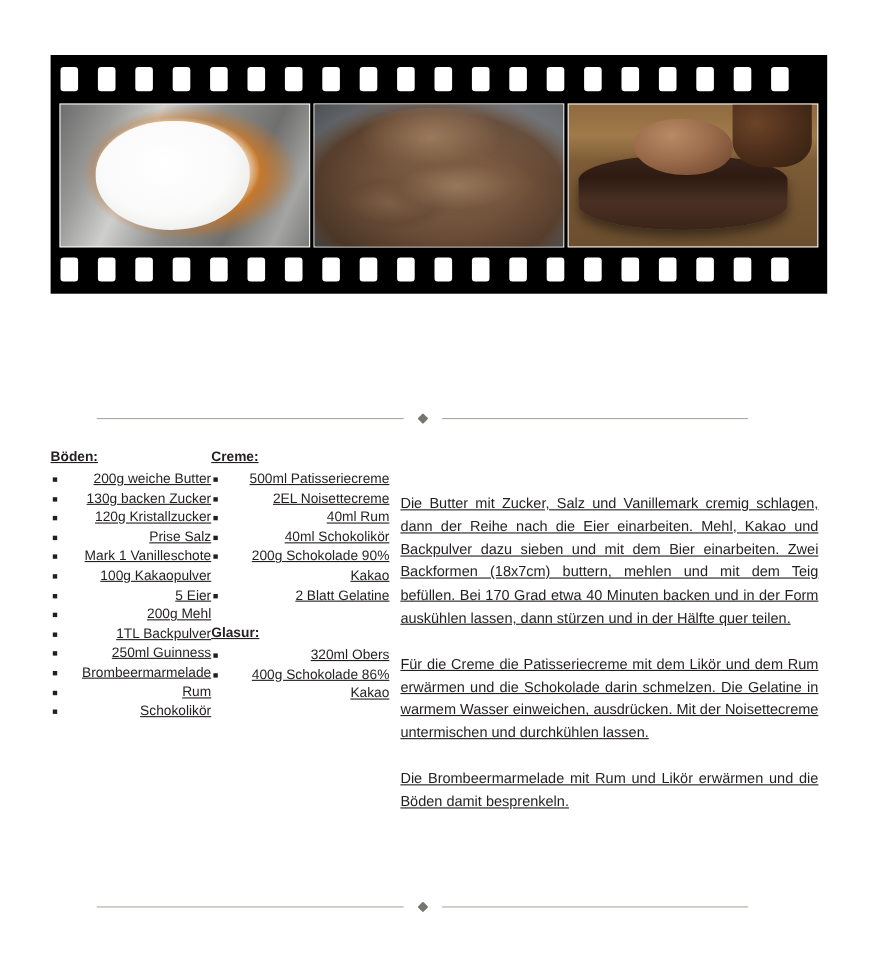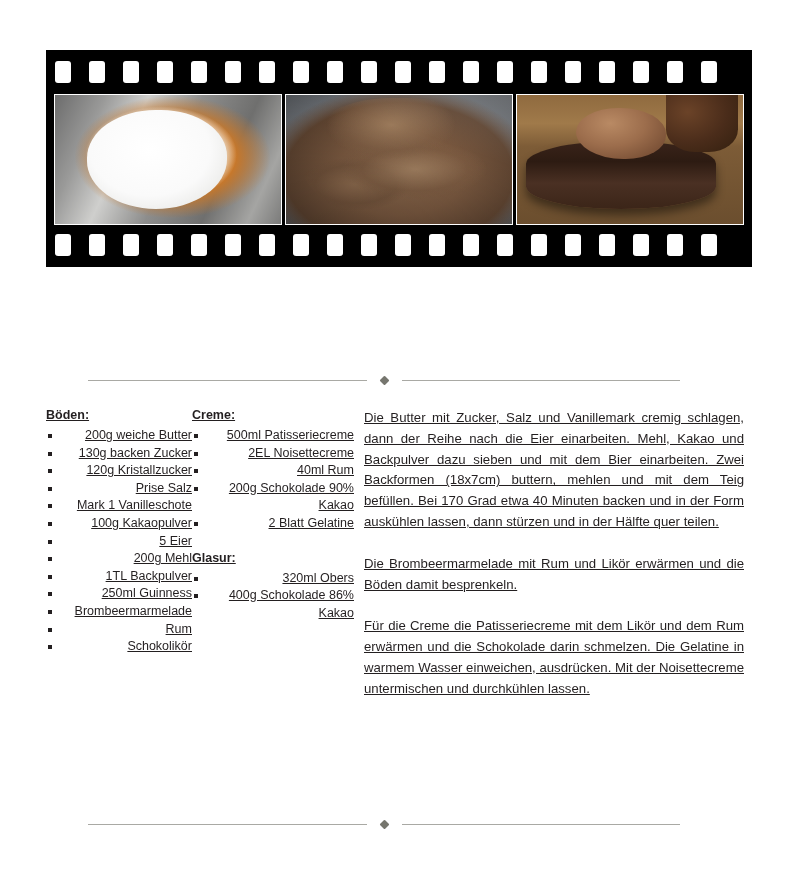--- a/index.html
+++ b/index.html
@@ -176,21 +176,21 @@
     position: absolute;
     left: 46px;
     top: 408px;
     width: 700px;
     display: flex;
     align-items: flex-start;
     text-decoration: underline;
   }
   .col-ingredients-1 { width: 146px; flex: 0 0 146px; }
   .col-ingredients-2 { width: 162px; flex: 0 0 162px; }
-  .col-method { width: 380px; flex: 0 0 380px; margin-left: 10px; }
+  .col-method { width: 380px; flex: 0 0 380px; margin-left: 10px; margin-top: 40px; }
 
   .ing-heading {
     font-size: 12.5px;
     font-weight: bold;
     line-height: 15px;
     margin: 0 0 4px 0;
     color: #231f20;
   }
   .ing-heading.spaced { margin-top: 18px; }
 
@@ -318,35 +318,36 @@
         <li>Schokolikör</li>
       </ul>
   </div>
 
   <div class="col-ingredients-2">
     <div class="ing-heading">Creme:</div>
     <ul class="ing-list" id="list-1">
         <li>500ml Patisseriecreme</li>
         <li>2EL Noisettecreme</li>
         <li>40ml Rum</li>
+        <li>40ml Schokolikör</li>
         <li>200g Schokolade 90% Kakao</li>
         <li>2 Blatt Gelatine</li>
       </ul>
 
     <div class="ing-heading spaced">Glasur:</div>
     <ul class="ing-list" id="list-2">
         <li>320ml Obers</li>
         <li>400g Schokolade 86% Kakao</li>
       </ul>
   </div>
 
   <div class="col-method" id="method-column">
       <p class="method-par">Die Butter mit Zucker, Salz und Vanillemark cremig schlagen, dann der Reihe nach die Eier einarbeiten. Mehl, Kakao und Backpulver dazu sieben und mit dem Bier einarbeiten. Zwei Backformen (18x7cm) buttern, mehlen und mit dem Teig befüllen. Bei 170 Grad etwa 40 Minuten backen und in der Form auskühlen lassen, dann stürzen und in der Hälfte quer teilen.</p>
+      <p class="method-par">Für die Creme die Patisseriecreme mit dem Likör und dem Rum erwärmen und die Schokolade darin schmelzen. Die Gelatine in warmem Wasser einweichen, ausdrücken. Mit der Noisettecreme untermischen und durchkühlen lassen.</p>
       <p class="method-par">Die Brombeermarmelade mit Rum und Likör erwärmen und die Böden damit besprenkeln.</p>
-      <p class="method-par">Für die Creme die Patisseriecreme mit dem Likör und dem Rum erwärmen und die Schokolade darin schmelzen. Die Gelatine in warmem Wasser einweichen, ausdrücken. Mit der Noisettecreme untermischen und durchkühlen lassen.</p>
     </div>
 
 </div>
 
 <div class="divider bottom">
   <div class="rule"></div>
   <div class="lozenge"></div>
   <div class="rule"></div>
 </div>
 

